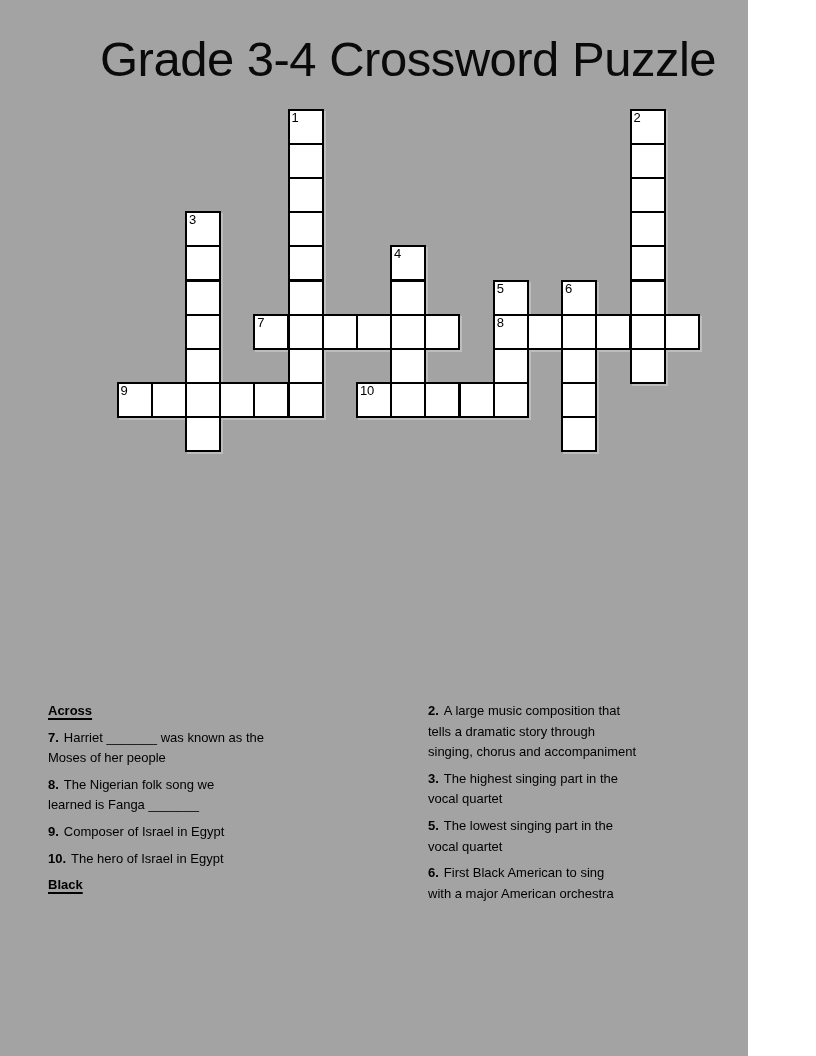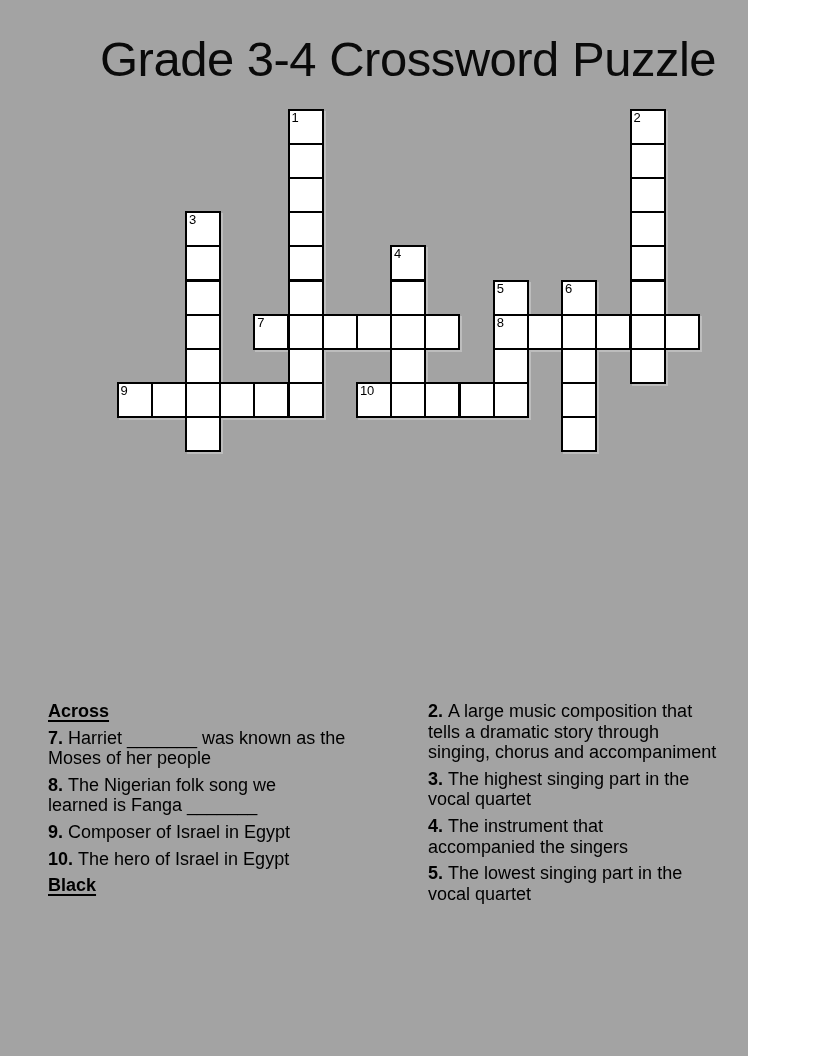--- a/index.html
+++ b/index.html
@@ -38,21 +38,21 @@
     top: 0px;
     left: 2px;
     font-size: 13px;
     line-height: 14px;
     font-weight: 400;
     color: #000000;
   }
   .clue-col {
     position: absolute;
     top: 701px;
-    font-size: 18px;
+    font-size: 13px;
     line-height: 20.6px;
   }
   .clue-col-left  { left: 48px;  width: 362px; }
   .clue-col-right { left: 428px; width: 372px; }
   .clue-heading {
     font-weight: 700;
     text-decoration: underline;
     text-decoration-thickness: 2px;
     text-underline-offset: 3px;
     margin: 0 0 6px 0;
@@ -154,19 +154,19 @@
     <div class="clue-heading">Black</div>
   </div>
 
   <div class="clue-col clue-col-right">
     <div class="clue-list">
         <div class="clue"><span class="clue-num">2.</span><span class="clue-text">A large music composition that
 tells a dramatic story through
 singing, chorus and accompaniment</span></div>
         <div class="clue"><span class="clue-num">3.</span><span class="clue-text">The highest singing part in the
 vocal quartet</span></div>
-        <div class="clue"><span class="clue-num">4.</span><span class="clue-text">The instrument that
-accompanied the singers</span></div>
         <div class="clue"><span class="clue-num">5.</span><span class="clue-text">The lowest singing part in the
 vocal quartet</span></div>
+        <div class="clue"><span class="clue-num">6.</span><span class="clue-text">First Black American to sing
+with a major American orchestra</span></div>
       </div>
   </div>
 </div>
 
 </body></html>

